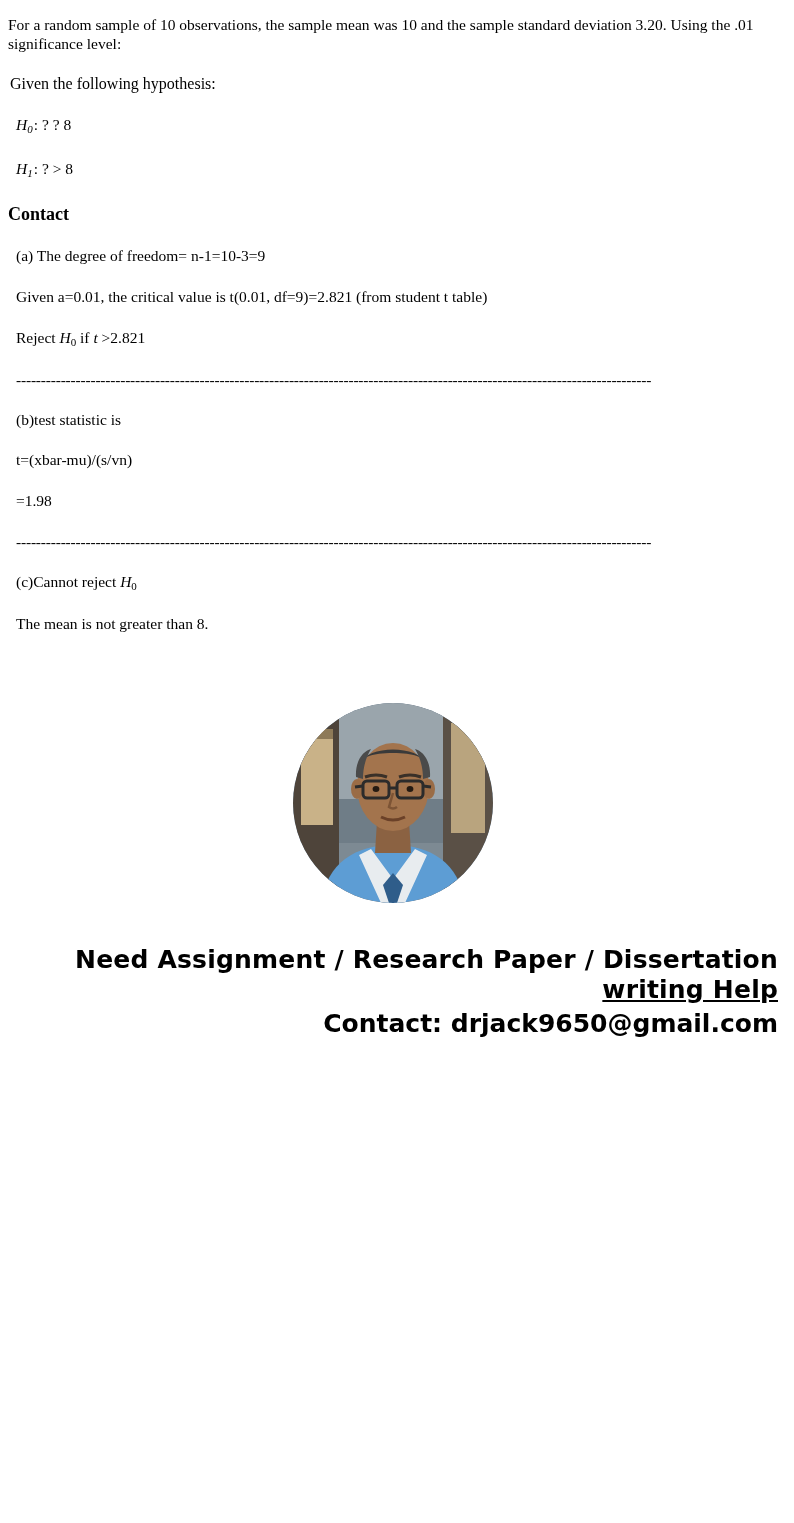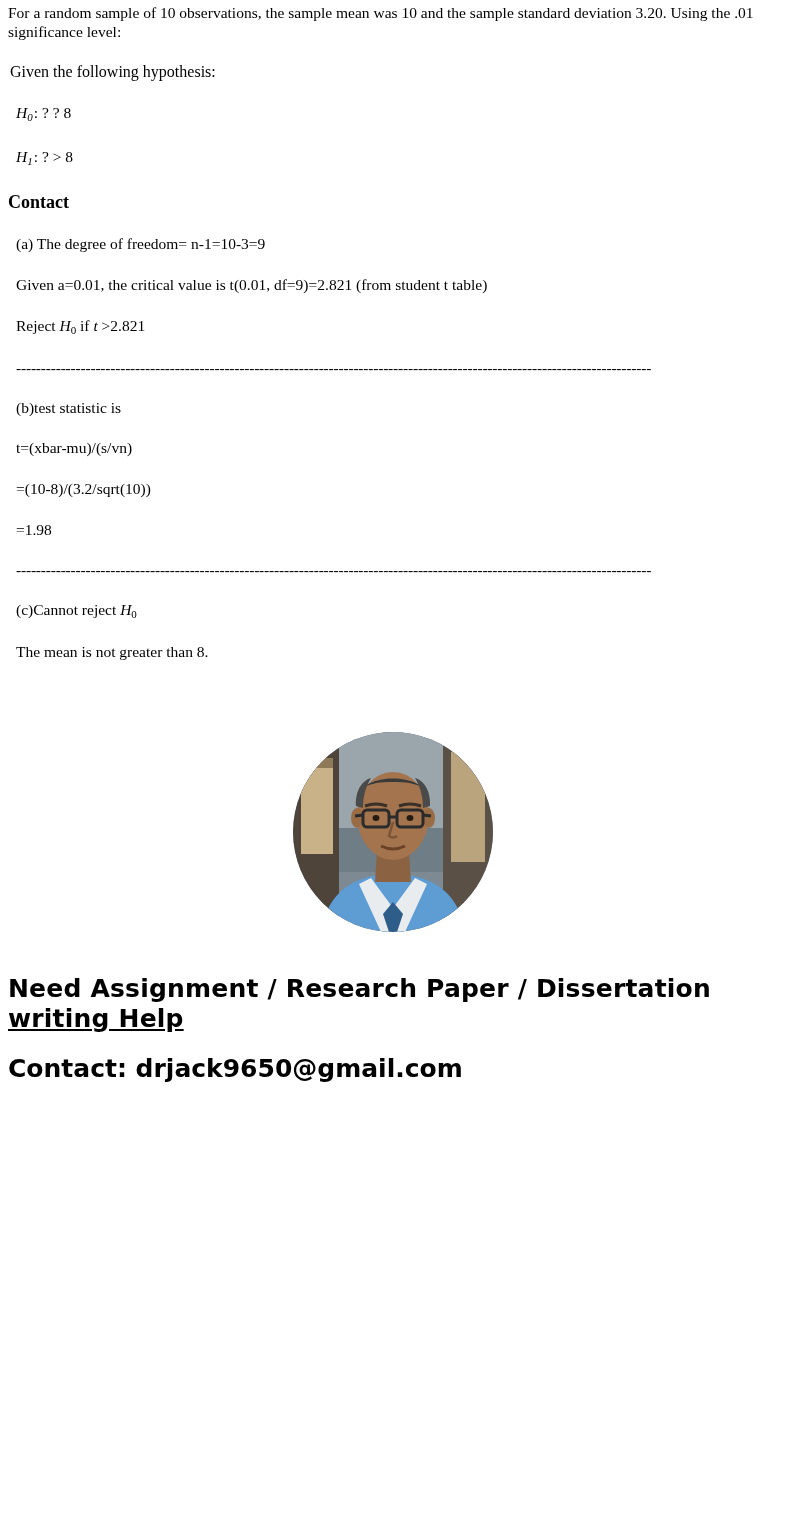--- a/index.html
+++ b/index.html
@@ -11,21 +11,21 @@
     width: 794px;
     min-height: 1523px;
     font-family: "Liberation Serif", "DejaVu Serif", serif;
     color: #000000;
     position: relative;
   }
   .page {
     width: 794px;
     min-height: 1523px;
     box-sizing: border-box;
-    padding: 4px 16px 0 8px;
+    padding: 16px 16px 0 8px;
     position: relative;
   }
   .prob-intro {
     font-size: 15.5px;
     line-height: 1.22;
     margin: 0 0 6px 0;
     max-width: 772px;
   }
   .given-line {
     font-size: 16px;
@@ -75,21 +75,21 @@
     margin: 22px 0 0 0;
     padding-left: 8px;
     letter-spacing: -0.2px;
     white-space: nowrap;
     overflow: hidden;
     max-width: 700px;
     color: #000;
   }
   .footer-block {
     margin-top: 70px;
-    text-align: left;
+    text-align: right;
     width: 100%;
   }
   .avatar-wrap {
     width: 200px;
     height: 200px;
     margin: 0 auto;
     border-radius: 50%;
     overflow: hidden;
     position: relative;
     background: #6c7f91;
@@ -106,21 +106,21 @@
     font-size: 25px;
     line-height: 1.2;
     color: #000;
     letter-spacing: 0.2px;
   }
   .footer-text .line2 {
     display: block;
     text-decoration: underline;
   }
   .footer-contact {
-    margin-top: 20px;
+    margin-top: 4px;
     font-family: "DejaVu Sans", "Liberation Sans", sans-serif;
     font-weight: bold;
     font-size: 25px;
     line-height: 1.2;
     color: #000;
   }
 </style>
 </head>
 <body>
 
@@ -147,21 +147,20 @@
   <p class="para">
     <span>Reject </span><i>H</i><sub>0</sub><span> if </span><i>t</i><span> &gt;2.821</span>
   </p>
 
   <p class="divider">--------------------------------------------------------------------------------------------------------------------------------</p>
 
   <p class="para">(b)test statistic is</p>
 
   <p class="para">t=(xbar-mu)/(s/vn)</p>
 
-  <p class="para">=(10-8)/(3.2/sqrt(10))</p>
 
   <p class="para">=1.98</p>
 
   <p class="divider">--------------------------------------------------------------------------------------------------------------------------------</p>
 
   <p class="para">
     <span>(c)Cannot reject </span><i>H</i><sub>0</sub>
   </p>
 
   <p class="para">The mean is not greater than 8.</p>

